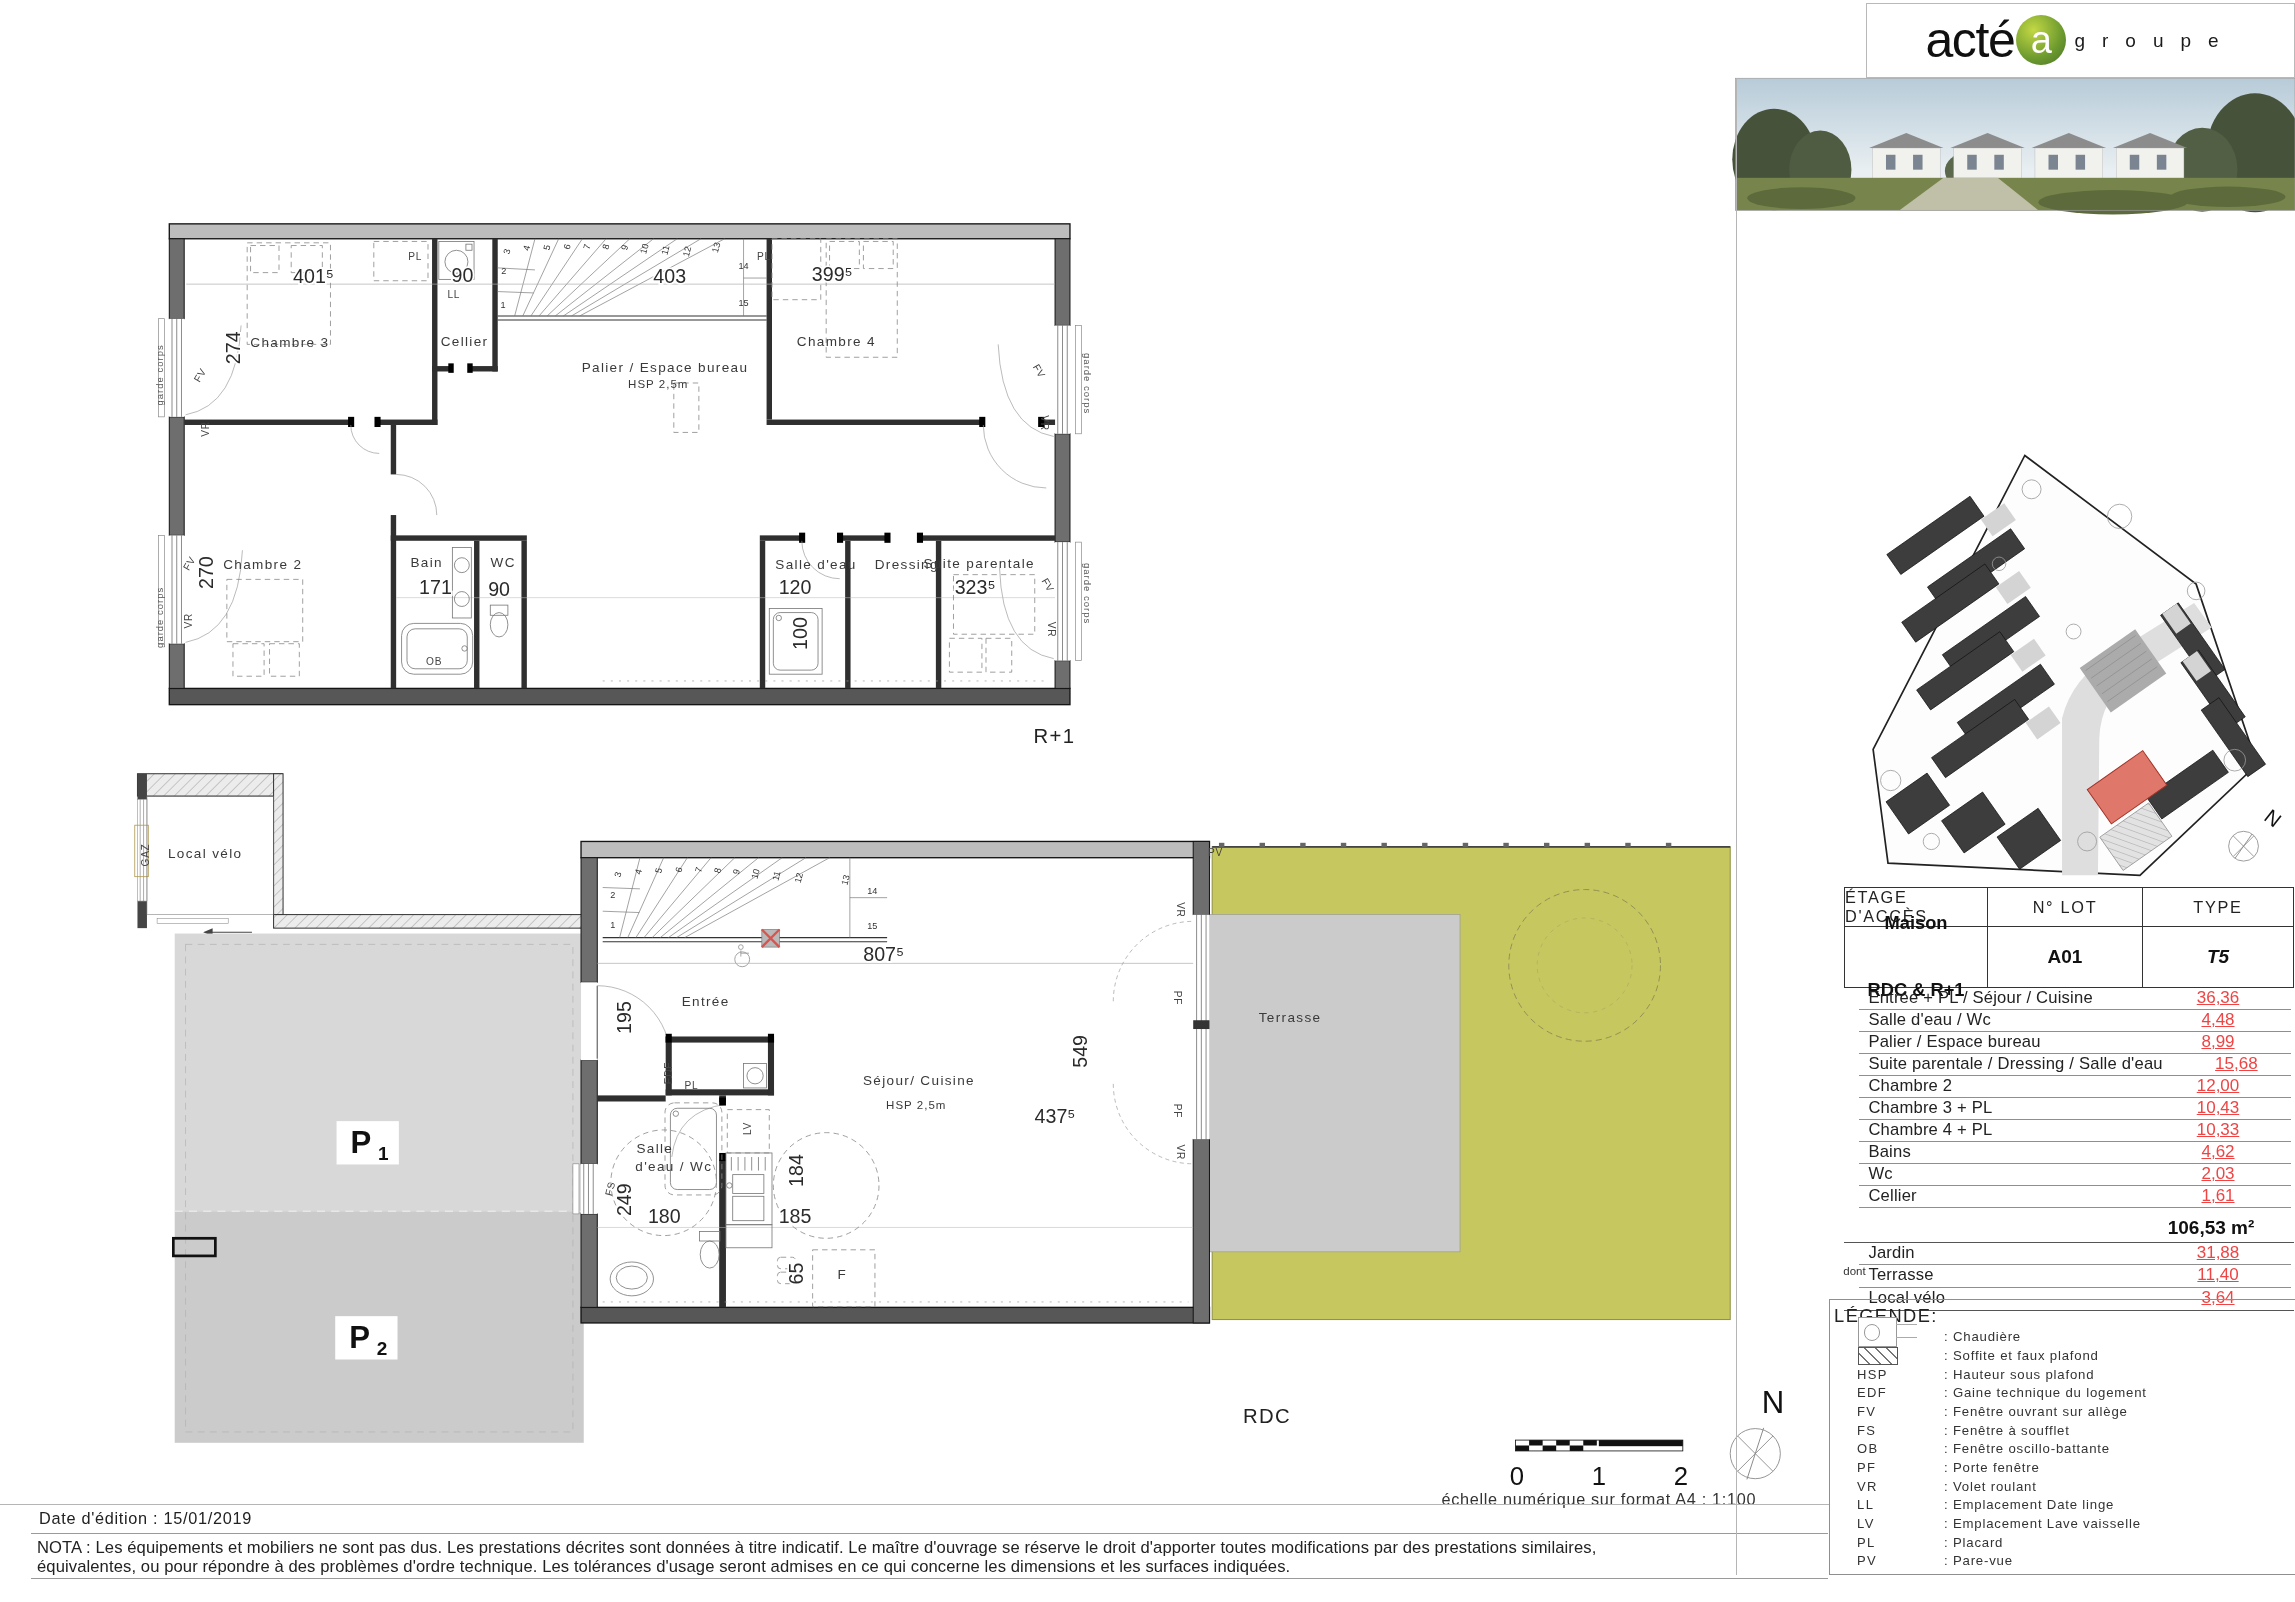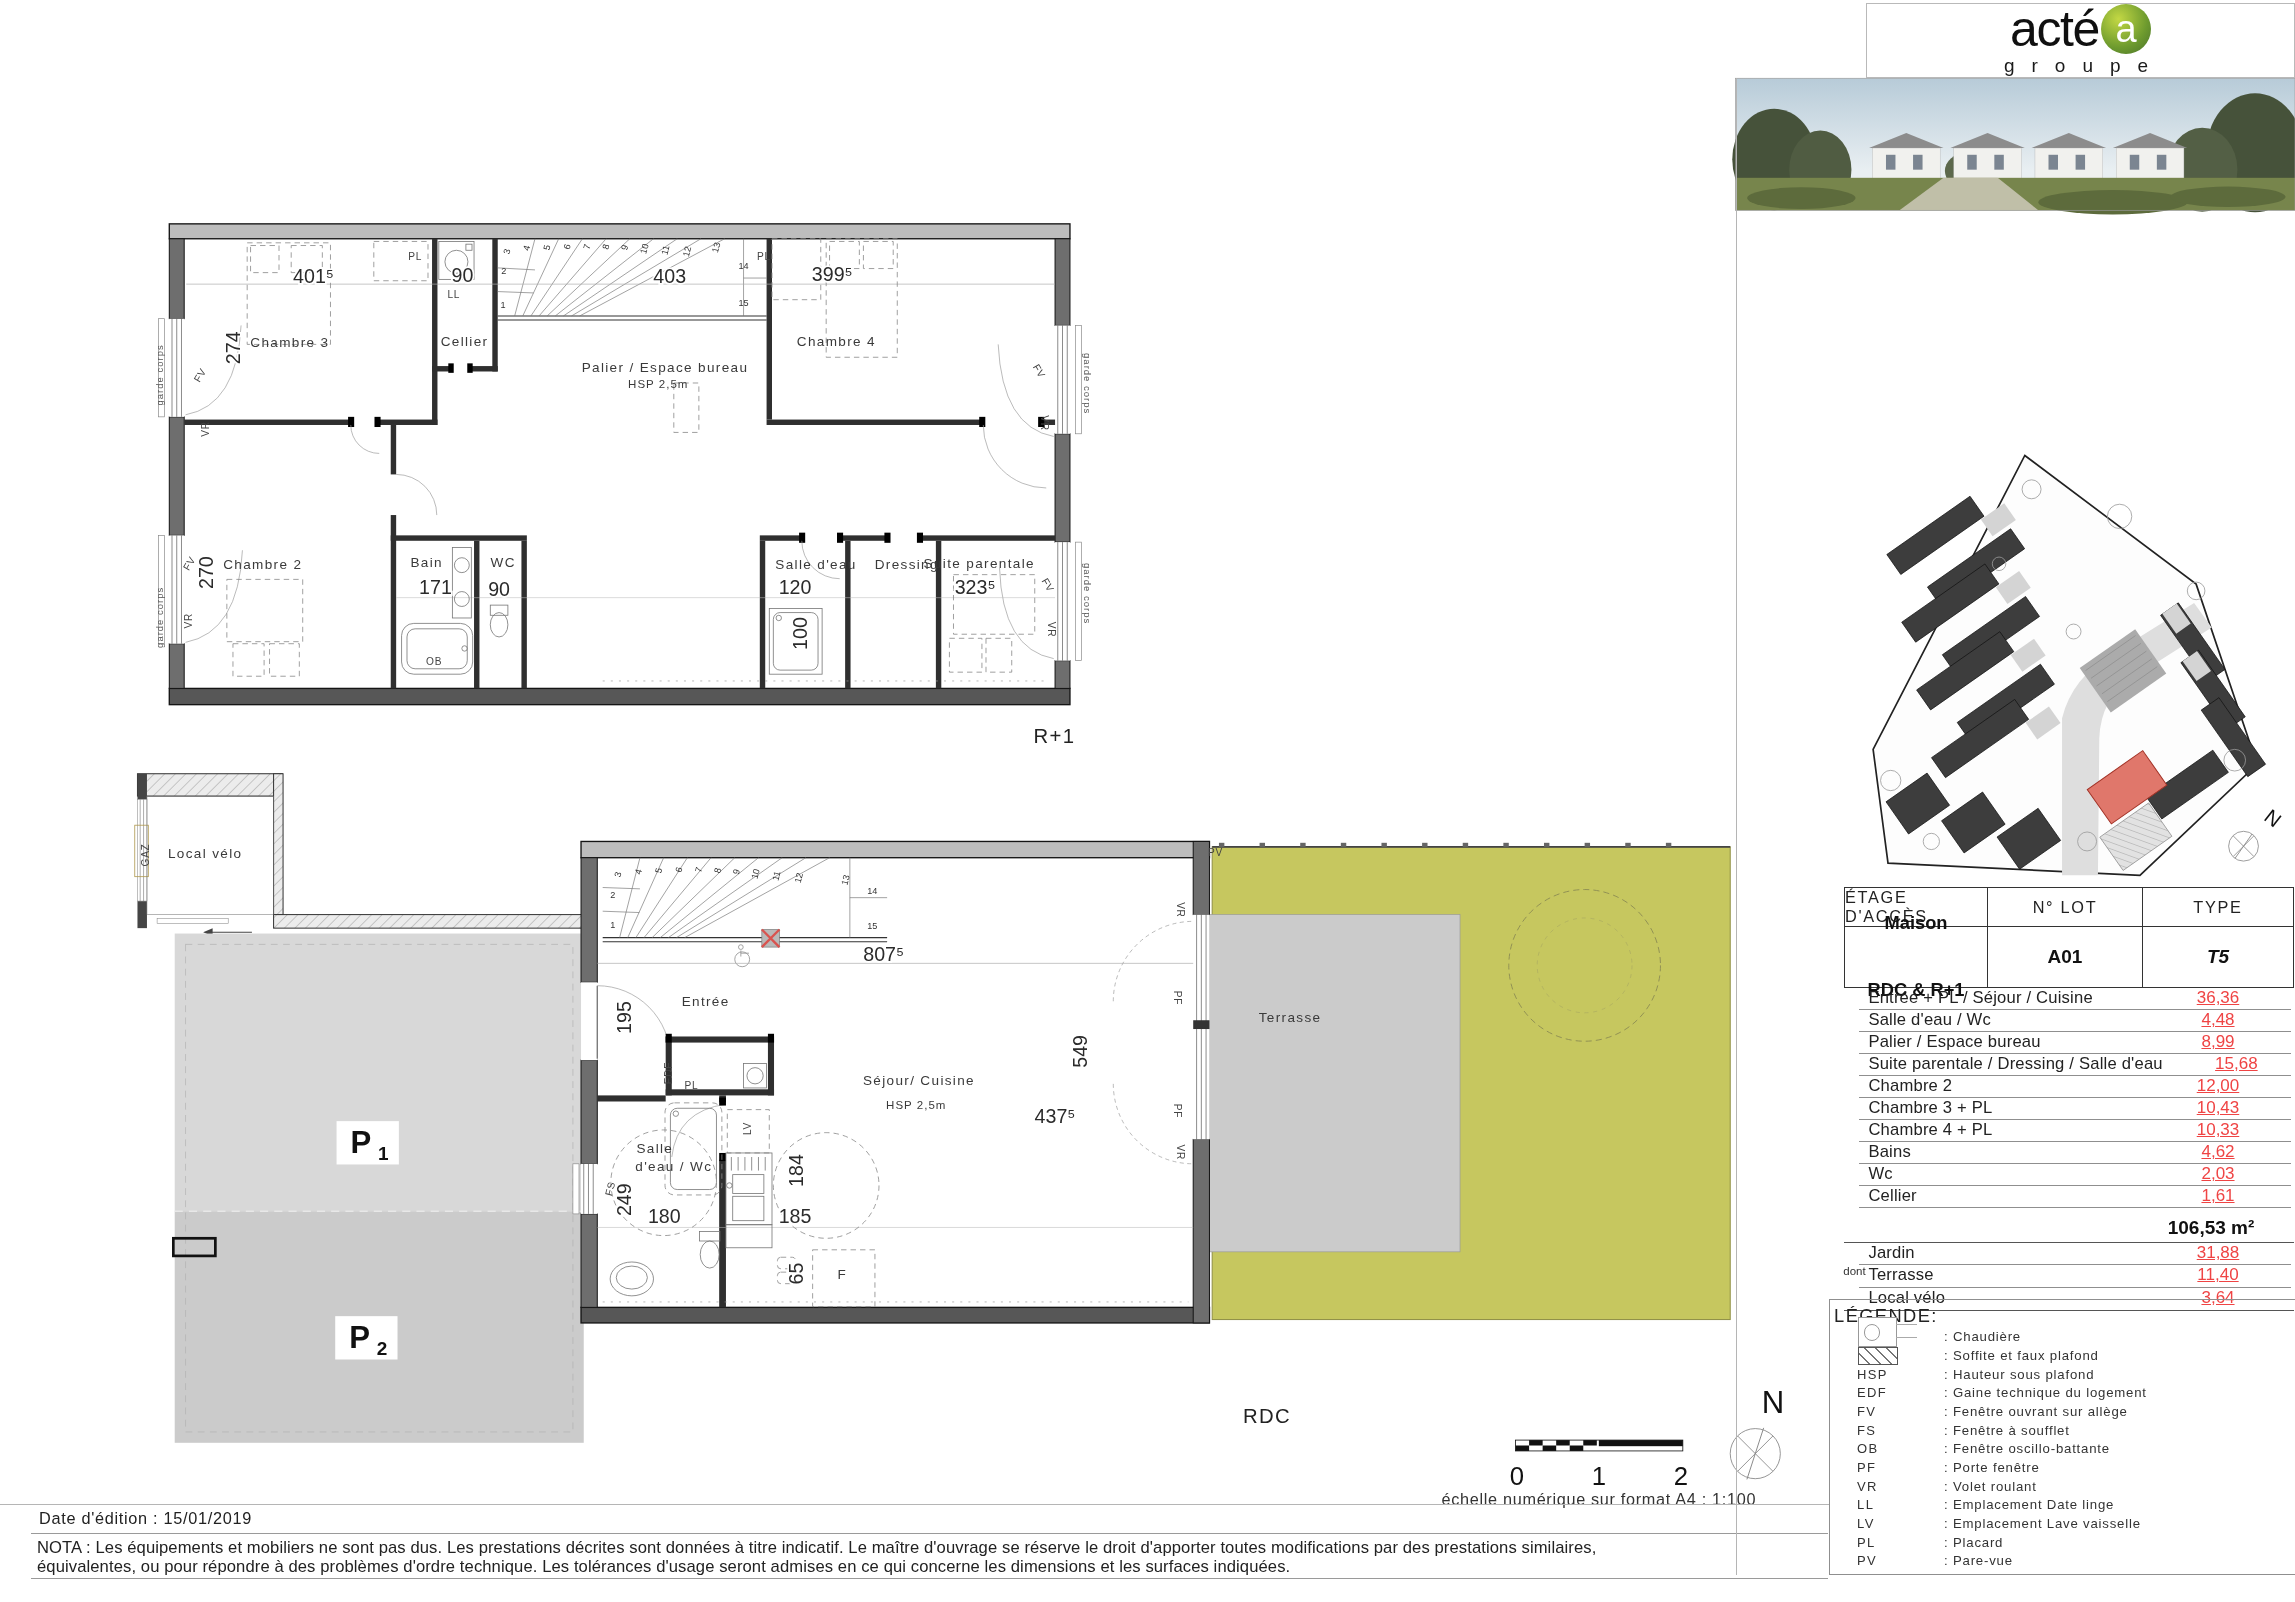--- a/index.html
+++ b/index.html
@@ -24,21 +24,21 @@
   .t-n{font-size:46px;fill:#111;}
   .t-ns{font-size:30px;fill:#111;}
   .dash{stroke:#8a8a8a;stroke-width:1.2;fill:none;stroke-dasharray:8,6;}
   .furn{stroke:#777;stroke-width:1.2;fill:none;}
   .arc{stroke:#9a9a9a;stroke-width:1;fill:none;}
   .arcd{stroke:#9a9a9a;stroke-width:1;fill:none;stroke-dasharray:6,5;}
   .wallp{fill:#2f2f2f;}
   .jamb{fill:#000;}
   
   #logo{left:1866px;top:2.7px;width:427px;height:73px;border:0.7px solid #b9b9b9;
-        display:flex;flex-direction:column;align-items:center;justify-content:center;}
+        display:flex;align-items:center;justify-content:center;}
   #logo .row{display:flex;align-items:center;}
   #logo .word{font-size:50px;font-weight:500;letter-spacing:-1.4px;color:#101010;line-height:1;}
   #logo .badge{width:50px;height:50px;border-radius:50%;margin-left:2px;
         background:radial-gradient(circle at 35% 30%,#c3d844,#6d9a2e 60%,#47702a);
         color:#fff;font-size:38px;display:flex;align-items:center;justify-content:center;line-height:1;}
   #logo .sub{font-size:19px;letter-spacing:17px;color:#1a1a1a;margin-top:1.4px;padding-left:8.1px;}
   
   #table{left:1844px;top:887px;width:450px;}
   #thead{display:flex;border:0.9px solid #333;border-bottom:none;height:38px;}
   #thead .hc{display:flex;align-items:center;justify-content:center;font-size:16.3px;

